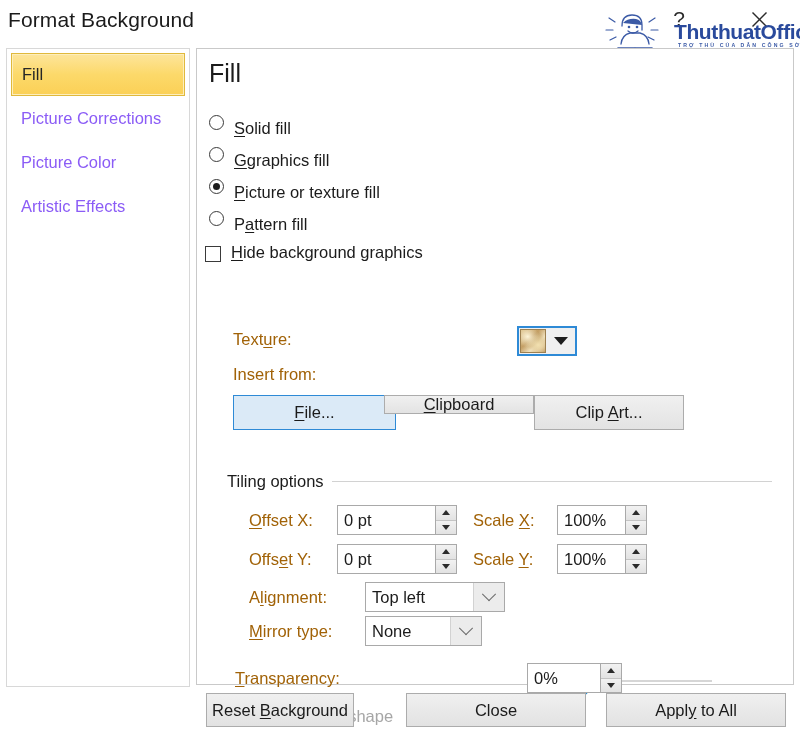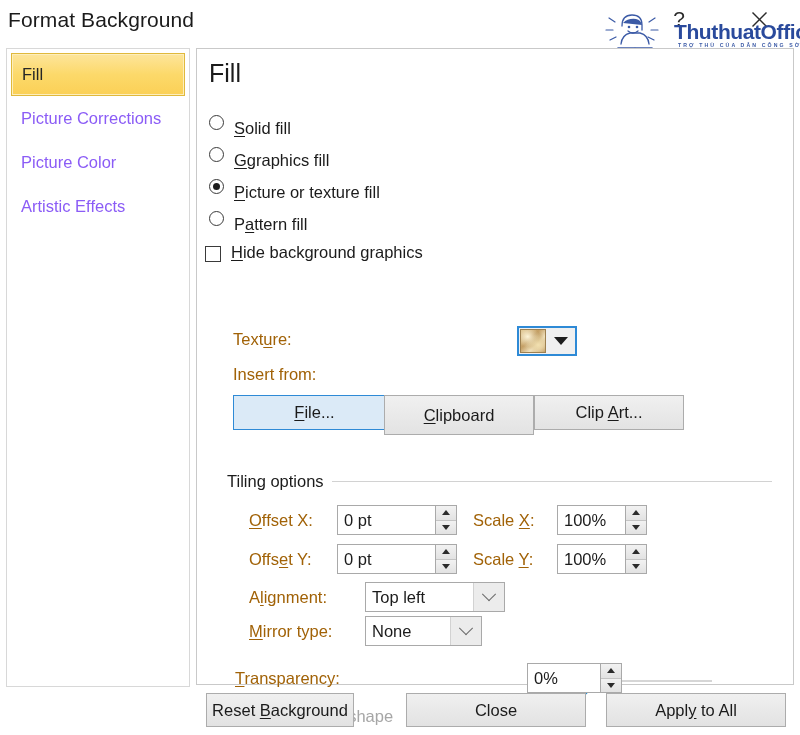--- a/index.html
+++ b/index.html
@@ -288,21 +288,21 @@
       <span class="tex-arrow">
         <span style="width:0;height:0;border-left:7px solid transparent;border-right:7px solid transparent;border-top:8px solid #1d1d1d;display:block;"></span>
       </span>
     </div>
 
     <div class="fieldlabel" style="left:36px;top:316px;">Insert from:</div>
 
     <div class="btn focus" style="left:36px;top:346px;width:163px;height:35px;">
       <span><span></span><u>F</u><span>ile...</span></span>
     </div>
-    <div class="btn" style="left:187px;top:346px;width:150px;height:40px;">
+    <div class="btn" style="left:187px;top:346px;width:150px;height:19px;">
       <span><span></span><u>C</u><span>lipboard</span></span>
     </div>
     <div class="btn" style="left:337px;top:346px;width:150px;height:35px;">
       <span><span>Clip </span><u>A</u><span>rt...</span></span>
     </div>
 
 
     <div class="group" style="left:30px;top:423px;width:545px;">
       <span class="gtxt">Tiling options</span>
       <span class="gline" style="flex:1;"></span>

